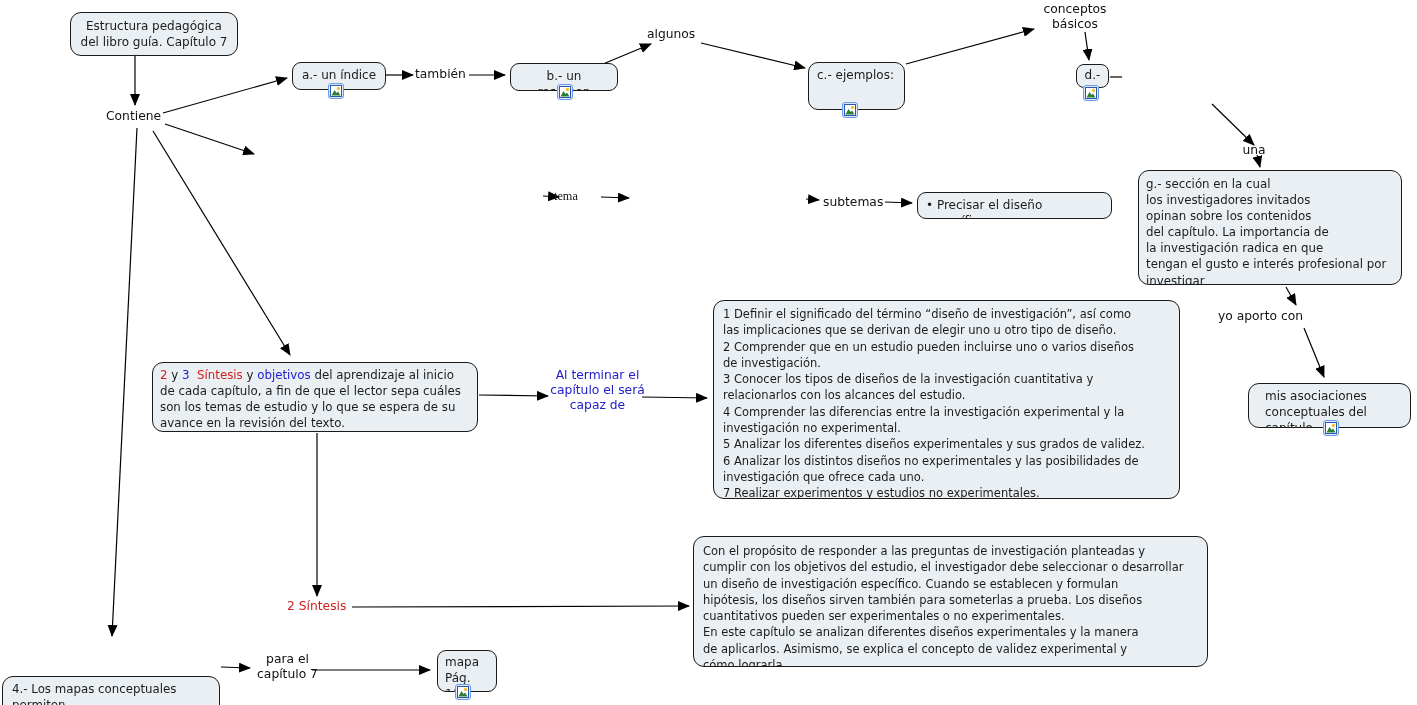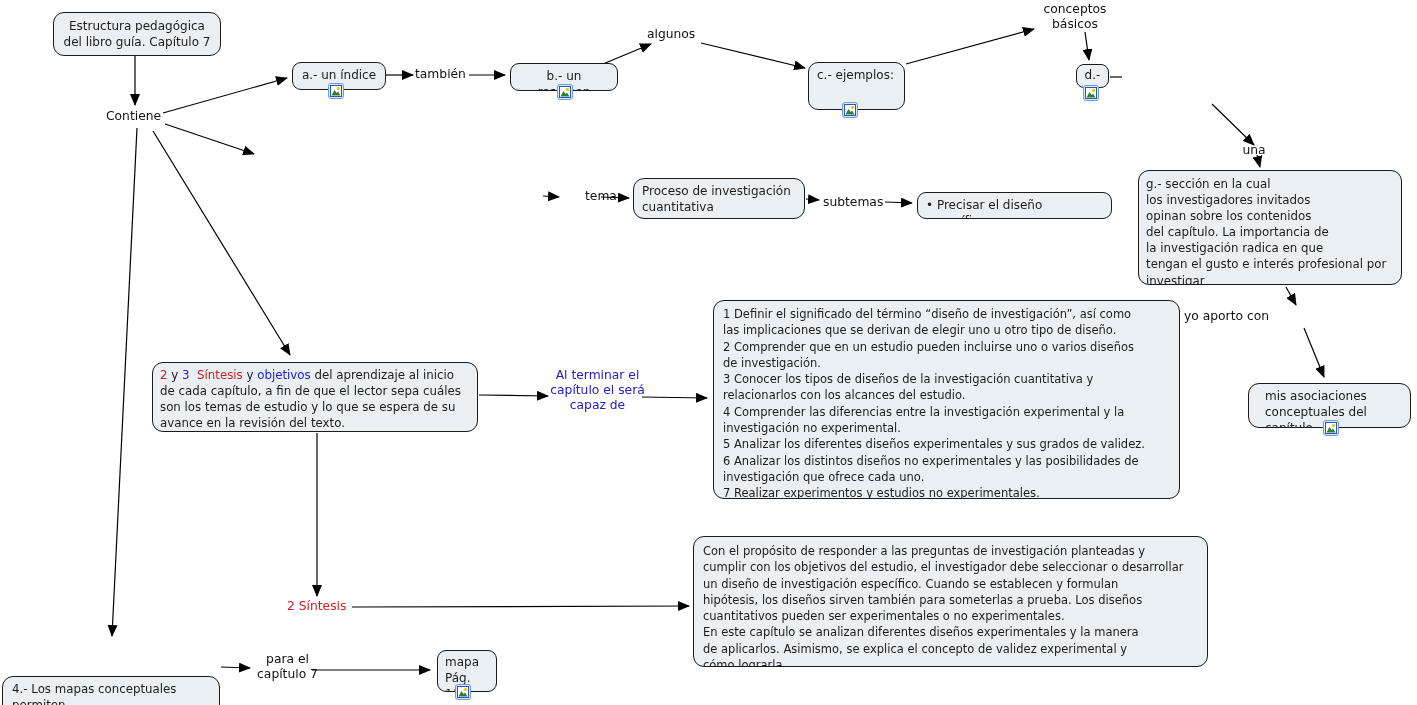--- a/index.html
+++ b/index.html
@@ -65,21 +65,21 @@
       <line x1="137" y1="128" x2="112" y2="636" marker-end="url(#arr)"></line>
       <line x1="479" y1="395" x2="548" y2="396" marker-end="url(#arr)"></line>
       <line x1="642" y1="397" x2="707" y2="398" marker-end="url(#arr)"></line>
       <line x1="317" y1="433" x2="317" y2="596" marker-end="url(#arr)"></line>
       <line x1="352" y1="607" x2="689" y2="606" marker-end="url(#arr)"></line>
       <line x1="221" y1="667" x2="250" y2="668" marker-end="url(#arr)"></line>
       <line x1="312" y1="670" x2="430" y2="670" marker-end="url(#arr)"></line>
     </g>
   </svg>
 
-  <div class="node center" style="left:53px;top:12px;width:168px;height:44px;padding-top:5px;">
+  <div class="node center" style="left:70px;top:12px;width:168px;height:44px;padding-top:5px;">
     <span class="txt">Estructura pedagógica
 del libro guía. Capítulo 7</span>
   </div>
 
   <div class="node center" style="left:292px;top:62px;width:94px;height:28px;border-radius:9px;">
     <span class="txt">a.- un índice</span>
   </div>
 
   <div class="node center" style="left:510px;top:63px;width:108px;height:28px;border-radius:9px;">
     <span class="txt">b.- un resumen</span>
@@ -98,24 +98,20 @@
     <span class="txt">g.- sección en la cual
 los investigadores invitados
 opinan sobre los contenidos
 del capítulo. La importancia de
 la investigación radica en que
 tengan el gusto e interés profesional por
 investigar</span>
   </div>
 
 
-  <div class="node" style="left:633px;top:178px;width:172px;height:41px;padding:4px 8px;">
-    <span class="txt">Proceso de investigación
-cuantitativa</span>
-  </div>
 
   <div class="node" style="left:917px;top:192px;width:195px;height:27px;border-radius:9px;padding:4px 8px;">
     <span class="txt">• Precisar el diseño específico</span>
   </div>
 
   <div class="node" style="left:152px;top:362px;width:326px;height:70px;padding:4px 7px;">
     <span class="sintesis-txt"><span class="red">2</span><span> y </span><span class="blue">3</span><span class="red">  Síntesis</span><span> y </span><span class="blue">objetivos</span><span> del aprendizaje al inicio
 de cada capítulo, a fin de que el lector sepa cuáles
 son los temas de estudio y lo que se espera de su
 avance en la revisión del texto.</span></span>
@@ -163,26 +159,26 @@
     <span class="txt">mis asociaciones
 conceptuales del capítulo</span>
   </div>
 
   <div class="label" style="left:106px;top:109px;width:60px;">Contiene</div>
   <div class="label" style="left:415px;top:67px;width:56px;">también</div>
   <div class="label" style="left:647px;top:27px;width:56px;">algunos</div>
   <div class="label center" style="left:1030px;top:2px;width:90px;">conceptos
 básicos</div>
   <div class="label center" style="left:1236px;top:143px;width:36px;">una</div>
-  <div class="label" style="left:585px;top:189px;width:38px;">tema</div>
+  <div class="label" style="left:554px;top:189px;width:38px;font-family:Liberation Serif, serif;">tema</div>
   <div class="label" style="left:823px;top:195px;width:62px;">subtemas</div>
   <div class="label center blue" style="left:545px;top:368px;width:105px;">Al terminar el
 capítulo el será
 capaz de</div>
-  <div class="label" style="left:1184px;top:309px;width:90px;">yo aporto con</div>
+  <div class="label" style="left:1218px;top:309px;width:90px;">yo aporto con</div>
   <div class="label red" style="left:287px;top:599px;width:66px;">2 Síntesis</div>
   <div class="label center" style="left:255px;top:652px;width:65px;">para el
 capítulo 7</div>
 
   <span class="icon" style="left:328px;top:83px;">
     <svg width="16" height="16" viewBox="0 0 16 16">
         <rect x="0.5" y="0.5" width="15" height="15" rx="2.5" fill="#dce8fb" stroke="#6d9be8"></rect>
         <rect x="2.5" y="2.5" width="11" height="11" fill="#ffffff" stroke="#2a57b0"></rect>
         <circle cx="10.5" cy="5.5" r="1.7" fill="#f4c430"></circle>
         <path d="M3.5,12.5 L6.5,7 L8.6,10 L10,8.4 L12.5,12.5 Z" fill="#2e7d32"></path>

